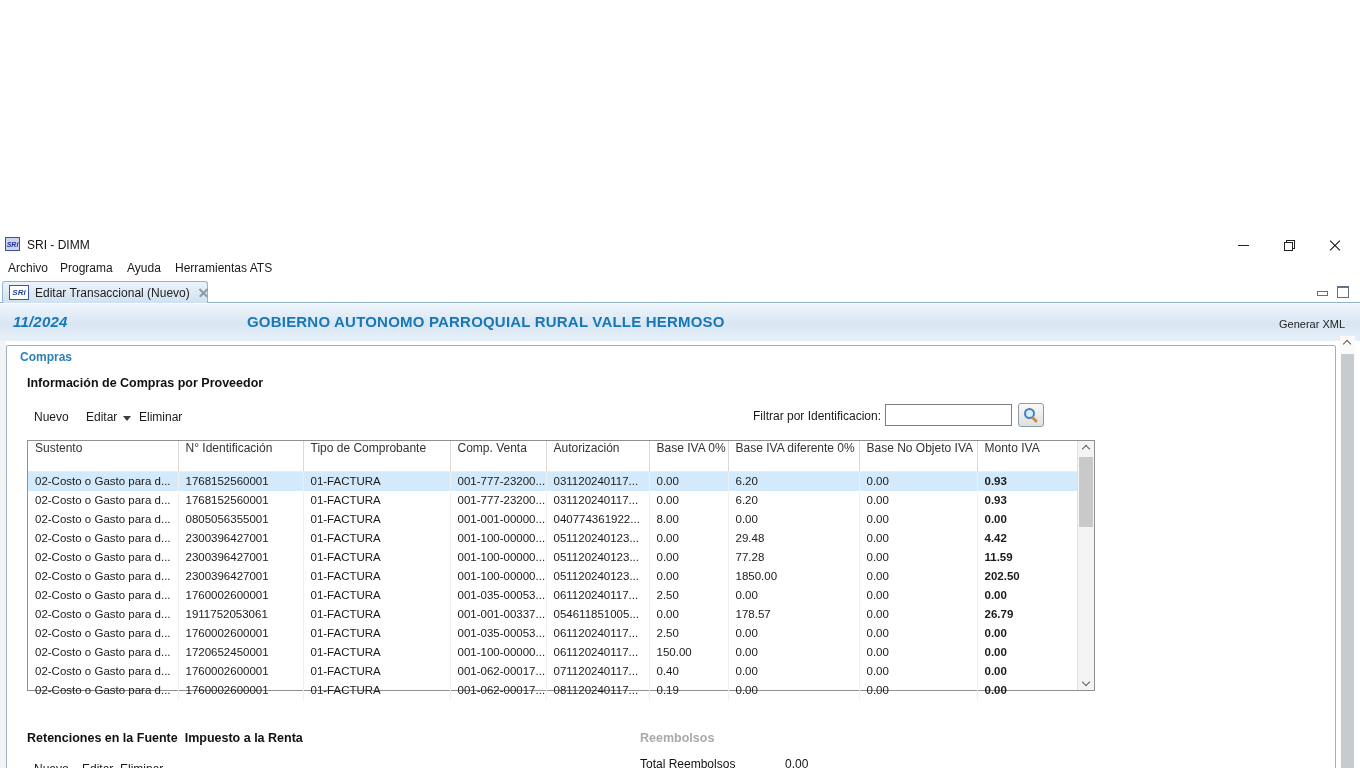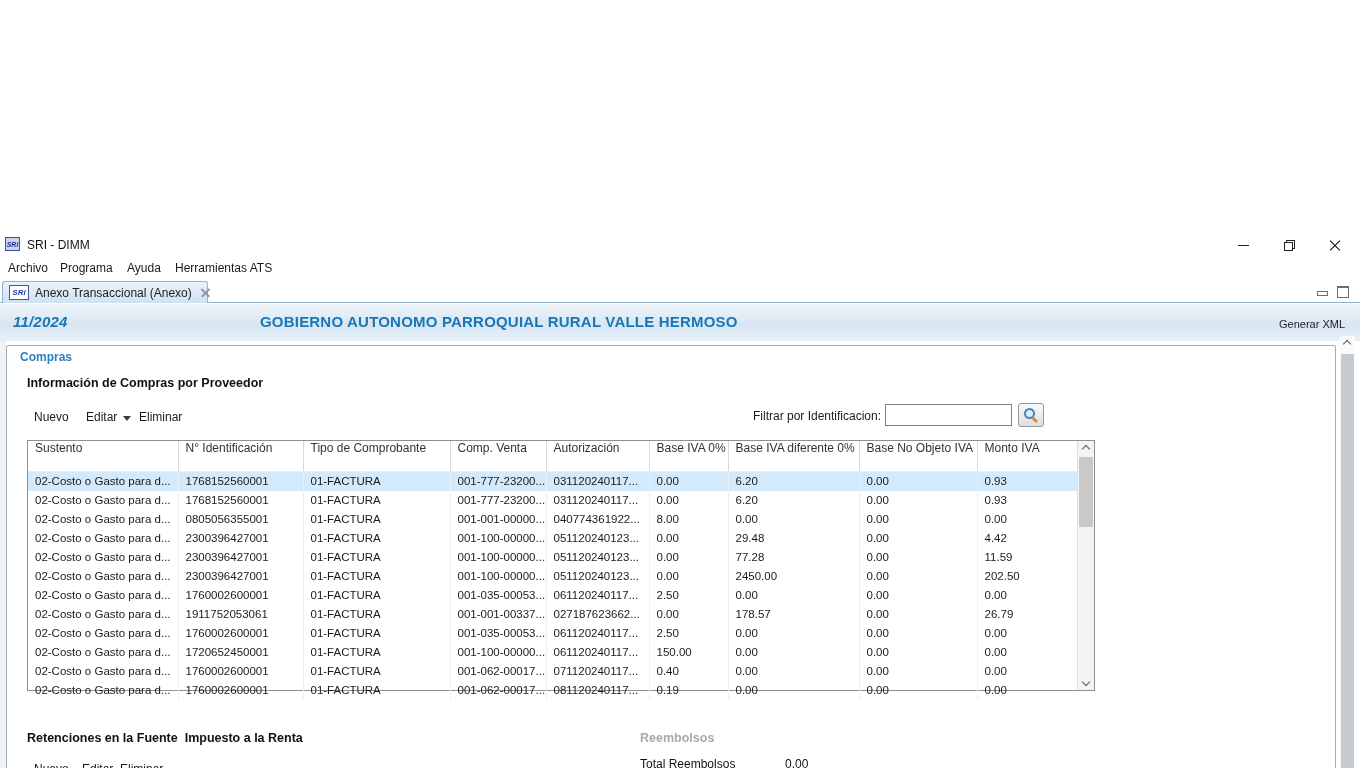--- a/index.html
+++ b/index.html
@@ -73,21 +73,21 @@
 
   
   .grid { position:absolute; left:27px; top:440px; width:1068px; height:251px; border:1px solid #8f8f8f; background:#fff; display:flex; }
   .grid table { border-collapse:collapse; table-layout:fixed; width:1049px; }
   .grid th { height:22px; font-size:12px; font-weight:normal; color:#333; text-align:left;
              padding:0 0 16px 7px; border-right:1px solid #d9d9d9; border-bottom:1px solid #ececec;
              white-space:nowrap; overflow:hidden; }
   .grid th:last-child { border-right:none; }
   .grid td { height:19px; font-size:11.5px; color:#1a1a1a; padding:0 0 0 7px; border-right:1px solid #efefef;
              white-space:nowrap; overflow:hidden; }
-  .grid td:last-child { border-right:none; }
+  .grid td:last-child { border-right:none;font-weight:bold; }
   .grid tr.selected td { background:#d3eafc; }
 
   .v-scroll { width:17px; background:#f4f4f4; border-left:1px solid #e0e0e0; position:relative; }
   .v-thumb { position:absolute; left:1px; top:16px; width:14px; height:70px; background:#c9c9c9; }
   .chev { position:absolute; left:5px; width:6px; height:6px; border-right:1.5px solid #5d5d5d; border-bottom:1.5px solid #5d5d5d; }
   .chev.up { top:5px; transform:rotate(-135deg); }
   .chev.down { bottom:5px; transform:rotate(45deg); }
 
   
   .outer-scroll { position:absolute; right:5px; top:336px; width:15px; height:432px; background:#fafafa; }
@@ -123,33 +123,33 @@
   <div class="menubar">
     <span class="menu-item" style="left:8px;">Archivo</span>
     <span class="menu-item" style="left:60px;">Programa</span>
     <span class="menu-item" style="left:127px;">Ayuda</span>
     <span class="menu-item" style="left:175px;">Herramientas ATS</span>
   </div>
 
   <div class="tabbar">
     <div class="tab">
       <span class="tab-logo">SRi</span>
-      <span class="tab-label">Anexo Transaccional (Anexo)</span>
+      <span class="tab-label">Editar Transaccional (Nuevo)</span>
       <span class="tab-x"></span>
     </div>
     <div class="view-btns">
       <span class="view-min"></span>
       <span class="view-max"></span>
     </div>
   </div>
 
   <div class="header-band">
     <span class="hdr-item" style="left:13px;font-style:italic;">11/2024</span>
     <span class="hdr-item" style="left:97px;margin-top:45px;">1768120600001</span>
-    <span class="hdr-item" style="left:260px;text-align:center;">GOBIERNO AUTONOMO PARROQUIAL RURAL VALLE HERMOSO</span>
+    <span class="hdr-item" style="left:247px;text-align:center;">GOBIERNO AUTONOMO PARROQUIAL RURAL VALLE HERMOSO</span>
     <span class="hdr-xml">Generar XML</span>
   </div>
 
   <div class="left-strip"></div>
   <div class="panel"></div>
   <span class="section-label">Compras</span>
   <span class="subtitle">Información de Compras por Proveedor</span>
 
   <span class="tb-link" style="left:34px;">Nuevo</span>
   <span class="tb-link" style="left:86px;">Editar</span>
@@ -244,41 +244,41 @@
             <td>0.00</td>
             <td>11.59</td>
           </tr>
           <tr>
             <td>02-Costo o Gasto para d...</td>
             <td>2300396427001</td>
             <td>01-FACTURA</td>
             <td>001-100-00000...</td>
             <td>051120240123...</td>
             <td>0.00</td>
-            <td>2450.00</td>
+            <td>1850.00</td>
             <td>0.00</td>
             <td>202.50</td>
           </tr>
           <tr>
             <td>02-Costo o Gasto para d...</td>
             <td>1760002600001</td>
             <td>01-FACTURA</td>
             <td>001-035-00053...</td>
             <td>061120240117...</td>
             <td>2.50</td>
             <td>0.00</td>
             <td>0.00</td>
             <td>0.00</td>
           </tr>
           <tr>
             <td>02-Costo o Gasto para d...</td>
             <td>1911752053061</td>
             <td>01-FACTURA</td>
             <td>001-001-00337...</td>
-            <td>027187623662...</td>
+            <td>054611851005...</td>
             <td>0.00</td>
             <td>178.57</td>
             <td>0.00</td>
             <td>26.79</td>
           </tr>
           <tr>
             <td>02-Costo o Gasto para d...</td>
             <td>1760002600001</td>
             <td>01-FACTURA</td>
             <td>001-035-00053...</td>

